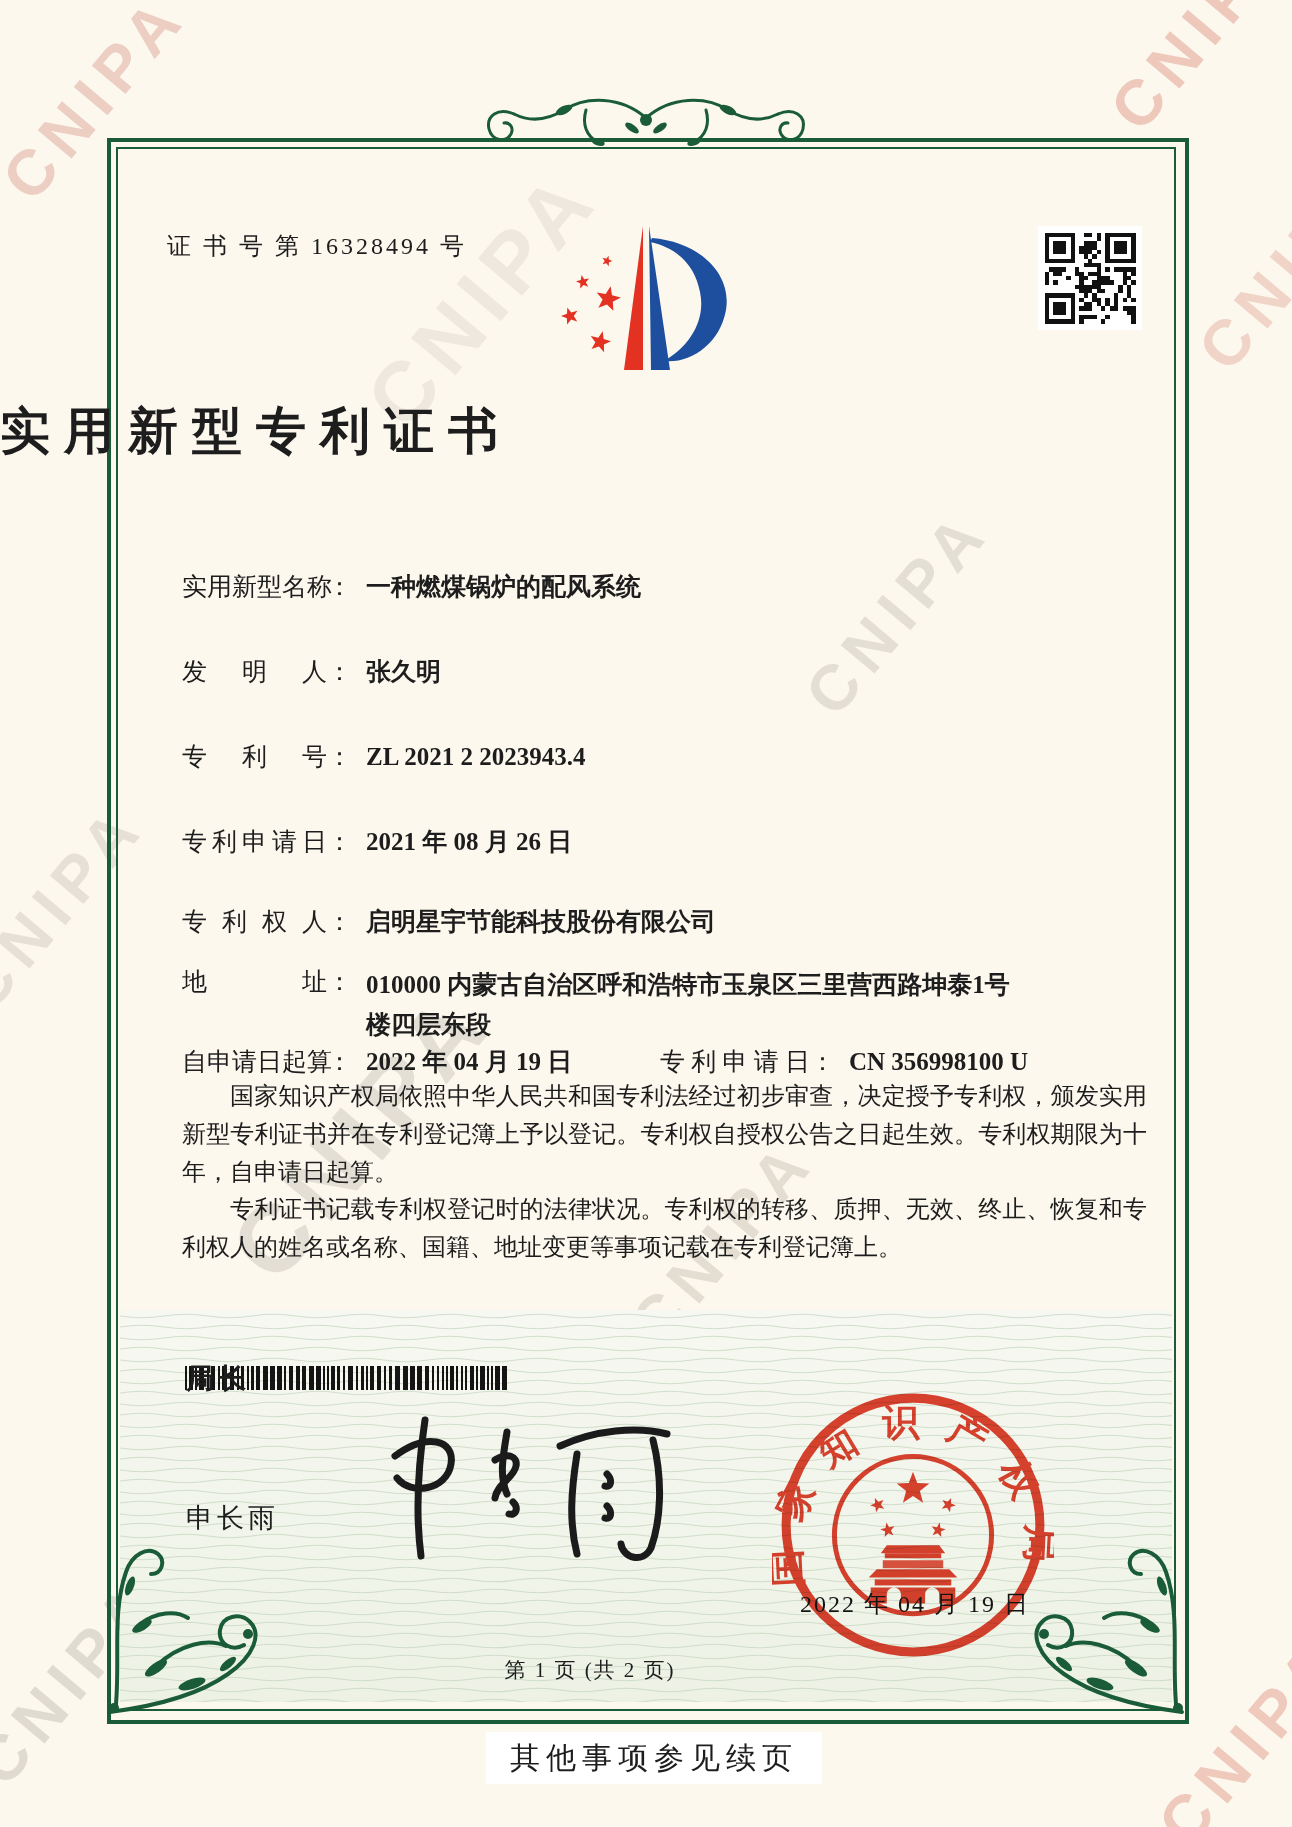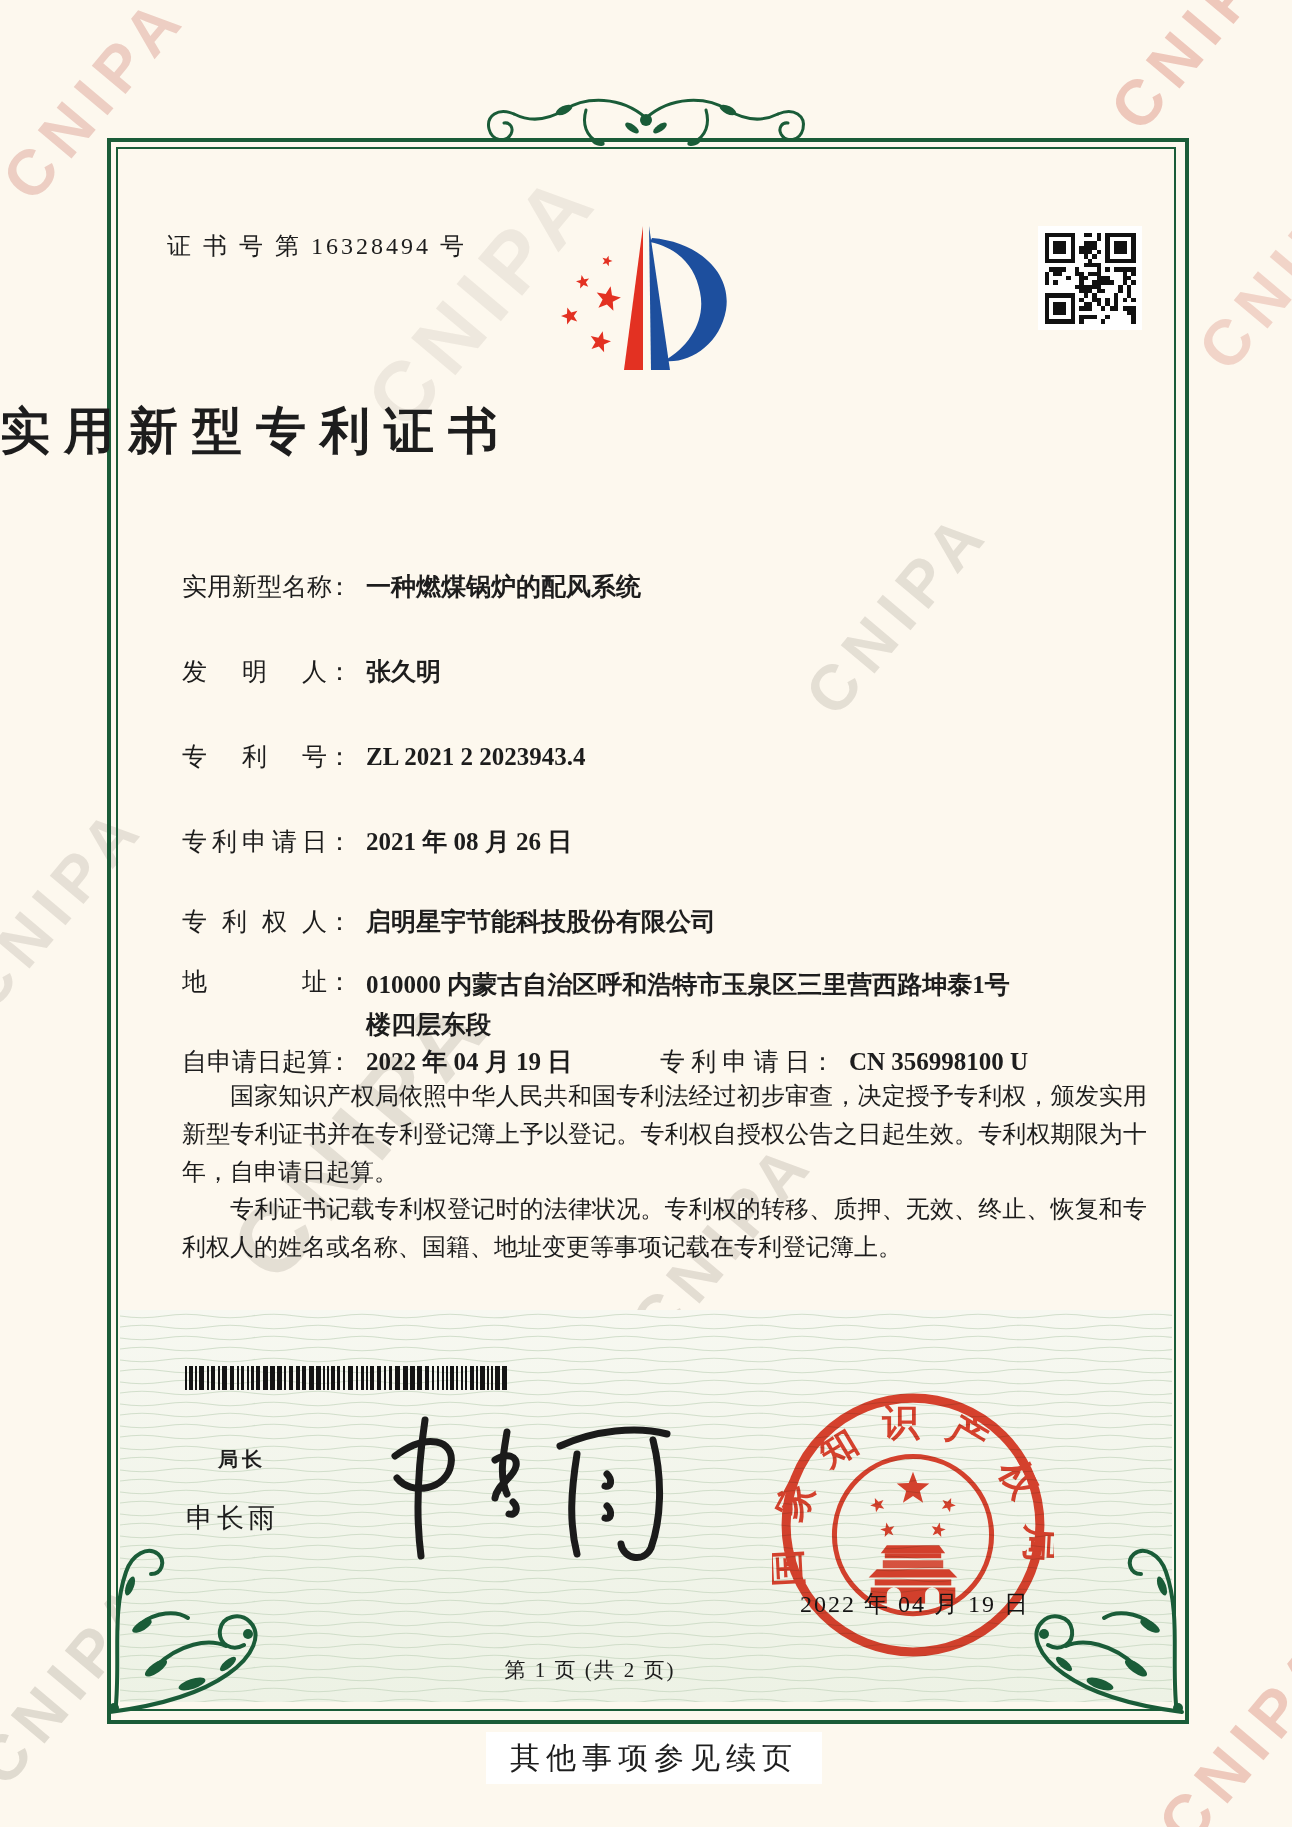--- a/index.html
+++ b/index.html
@@ -39,22 +39,22 @@
   .raddr{top:965px;white-space:normal;}
   .raddr .fvalue{display:inline-block;width:648px;line-height:40px;vertical-align:top;}
   .rgrant{top:1045px;}
   .grant-pair2{position:absolute;left:478px;top:0;white-space:nowrap;}
   .grant-pair2 .flabel{width:150px;}
   
   .bodytext{position:absolute;left:182px;top:1078px;width:965px;font-size:24px;line-height:37.8px;}
   .bodytext p{margin:0;text-indent:2em;text-align:justify;}
   
   .barcode{position:absolute;left:185px;top:1366px;width:330px;height:24px;}
-  .signer-title{position:absolute;left:186px;top:1446px;font-size:20px;font-weight:bold;
-                font-family:"Liberation Sans","DejaVu Sans",sans-serif;letter-spacing:4px;margin-left:32px;}
+  .signer-title{position:absolute;left:186px;top:1360px;font-size:28px;font-weight:bold;
+                font-family:"Liberation Sans","DejaVu Sans",sans-serif;letter-spacing:4px;}
   .signer-name{position:absolute;left:186px;top:1500px;font-size:27px;font-weight:normal;
                font-family:"Liberation Sans","DejaVu Sans",sans-serif;letter-spacing:4px;}
   .signature{position:absolute;left:355px;top:1398px;width:330px;height:185px;}
   .seal{position:absolute;left:772px;top:1382px;width:282px;height:282px;opacity:.93;mix-blend-mode:multiply;}
   .seal-date{position:absolute;left:800px;top:1588px;font-size:24px;letter-spacing:2px;color:#141414;z-index:6;}
   .page-footer{position:absolute;left:0;top:1656px;width:1180px;text-align:center;font-size:21px;letter-spacing:2px;}
   .note-box{position:absolute;left:486px;top:1732px;width:336px;height:52px;background:#ffffff;
             display:flex;align-items:center;justify-content:center;font-size:30px;letter-spacing:6px;}
   
   .garland{position:absolute;left:436px;top:88px;width:420px;height:72px;}

